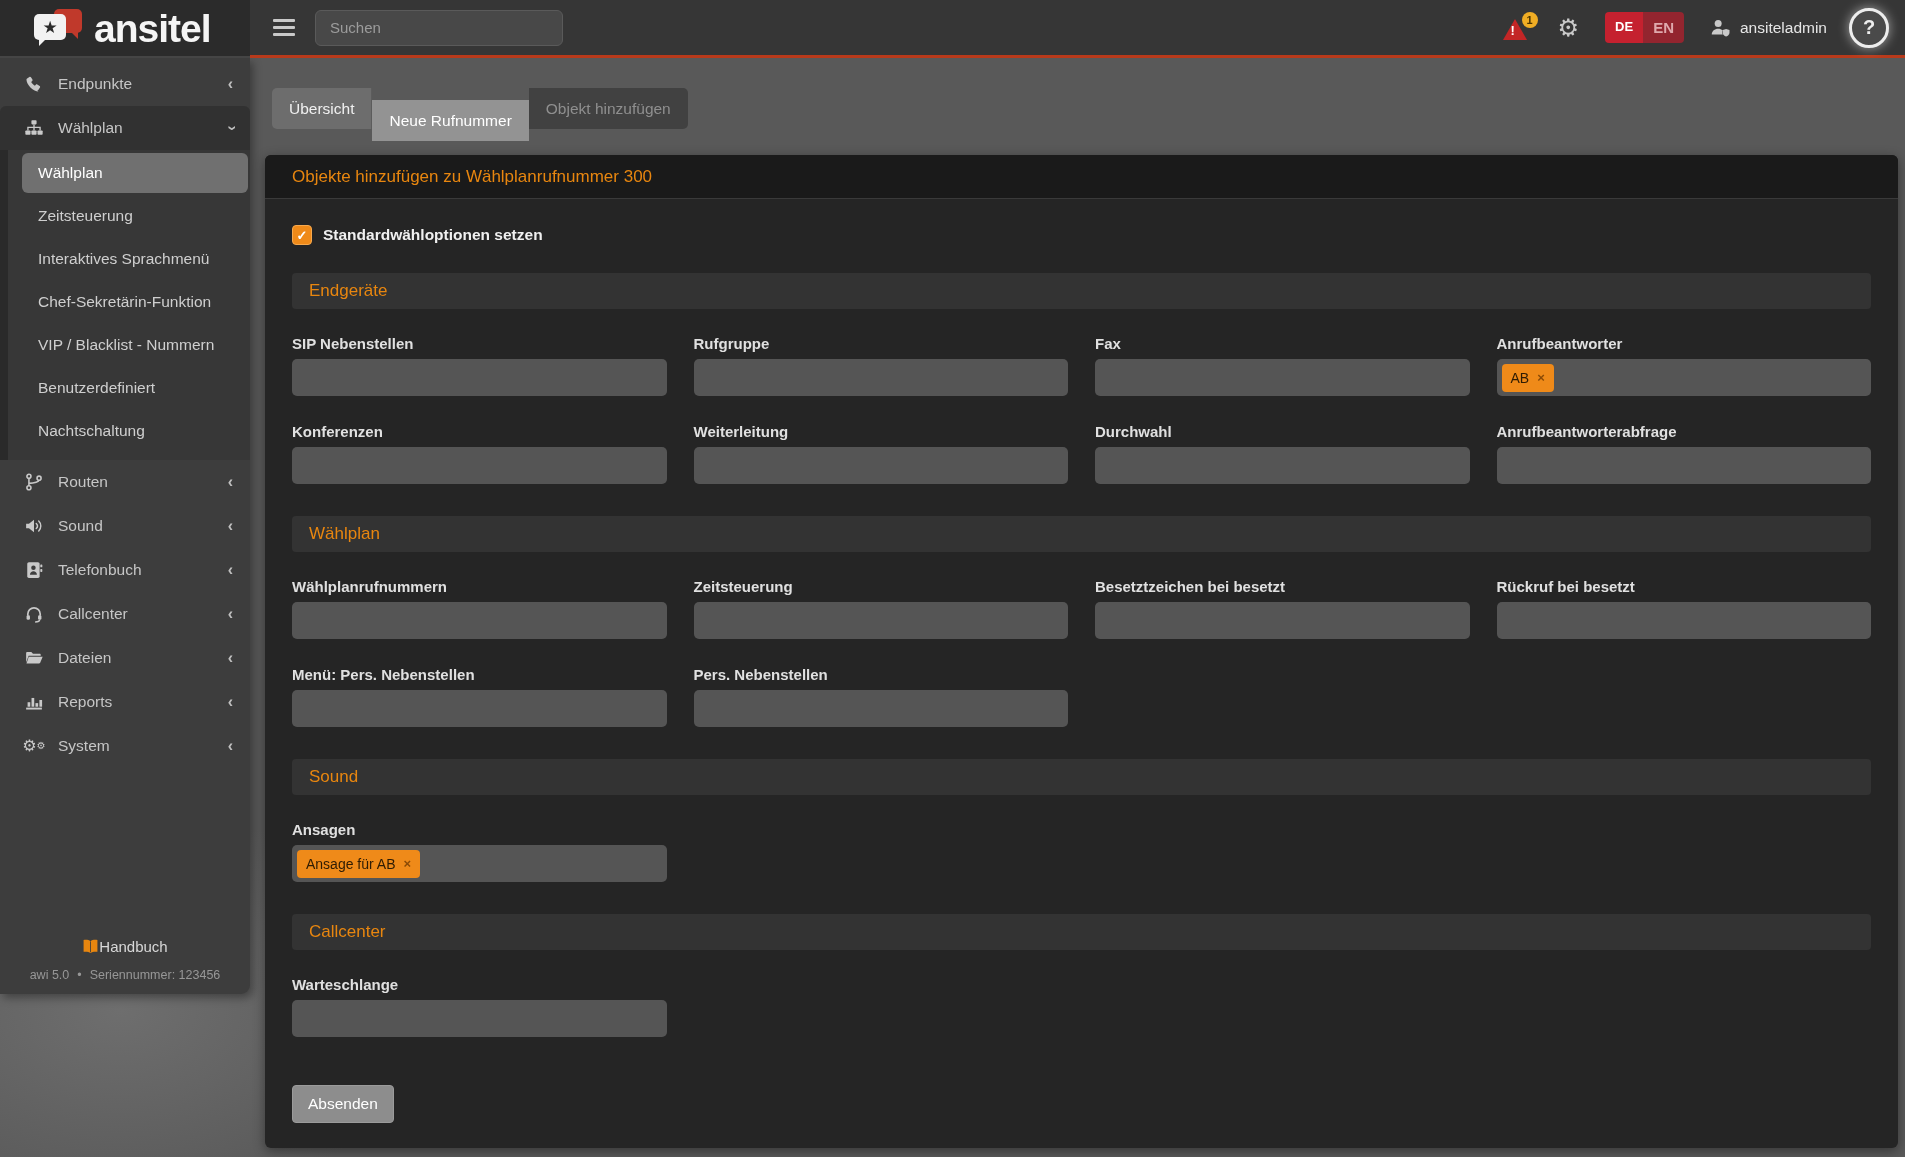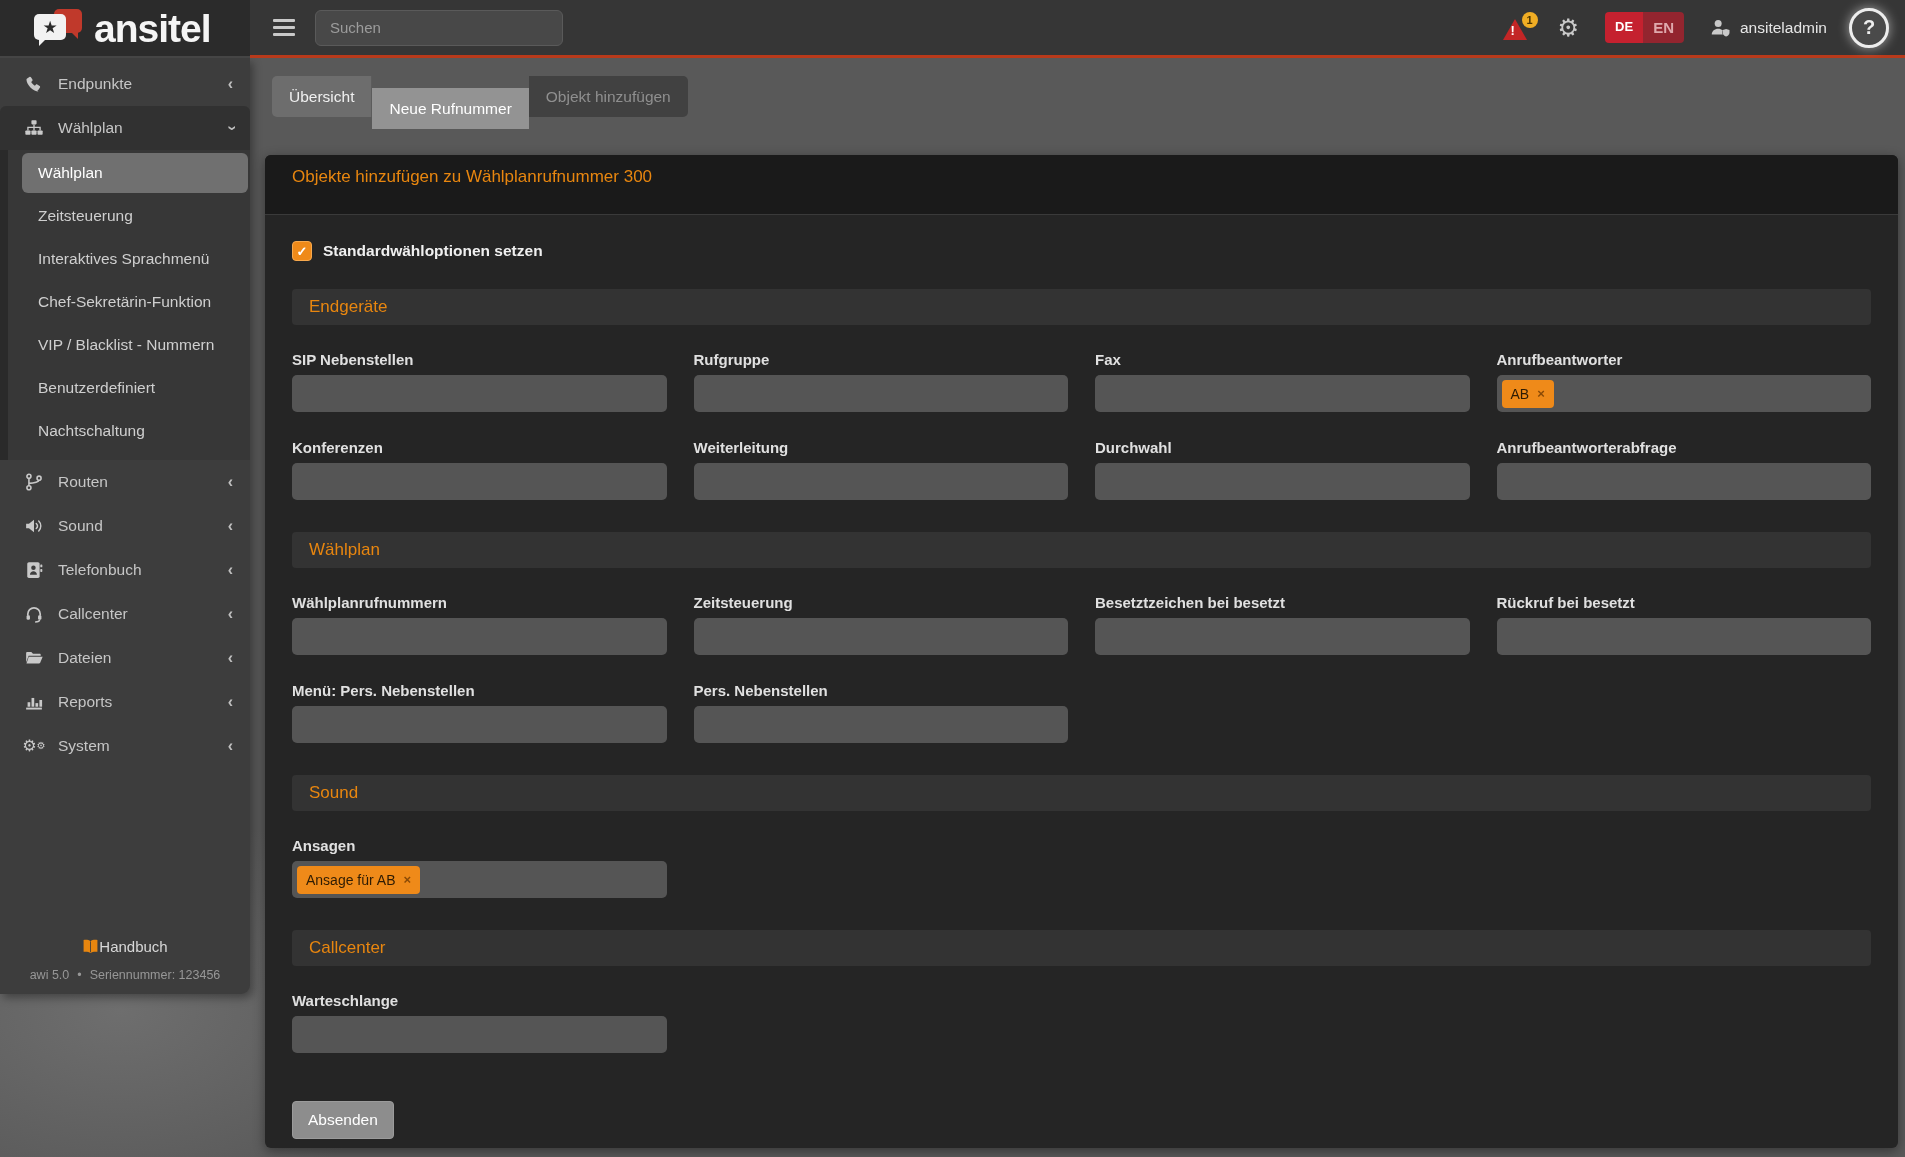--- a/index.html
+++ b/index.html
@@ -52,28 +52,28 @@
   .sgroup-head{background:#313131;border-radius:6px 6px 0 0;}
   .ssub{background:#373737;border-left:8px solid #2a2a2a;padding:3px 0 6px 0;}
   .ssub-item{height:40px;margin-bottom:3px;display:flex;align-items:center;padding-left:30px;
     color:#cfcfcf;font-size:15.5px;cursor:pointer;}
   .ssub-item.active{background:#707070;color:#fff;border-radius:6px;margin-left:14px;margin-right:2px;padding-left:16px;}
   .sfoot{position:absolute;bottom:12px;left:0;right:0;text-align:center;}
   .handbuch{display:inline-flex;align-items:center;color:#d8d8d8;font-size:15px;cursor:pointer;justify-content:space-between;}
   .version{margin-top:9px;color:#979797;font-size:12.5px;display:flex;justify-content:center;gap:8px;align-items:center;}
   
   .main{position:absolute;left:250px;top:58px;right:0;bottom:0;}
-  .tabs{position:absolute;left:22px;top:18px;display:flex;}
+  .tabs{position:absolute;left:22px;top:30px;display:flex;}
   .tab{height:41px;display:flex;align-items:center;padding:0 17px;font-size:15.5px;cursor:pointer;}
   .tab-normal{background:#6d6d6d;color:#f0f0f0;border-right:1px solid #5c5c5c;border-radius:5px 0 0 5px;}
   .tab-hilite{background:#939393;color:#fff;margin-top:12px;}
   .tab-current{background:#414141;color:#8f8f8f;border-radius:0 5px 5px 0;}
   .panel{position:absolute;left:15px;right:7px;top:97px;bottom:9px;background:#252525;border-radius:6px;
     box-shadow:0 3px 12px rgba(0,0,0,.4);}
-  .panel-h{height:60px;line-height:44px;background:#1a1a1a;color:#e8860f;font-size:17px;padding:0 27px;
+  .panel-h{height:44px;line-height:44px;background:#1a1a1a;color:#e8860f;font-size:17px;padding:0 27px;
     border-radius:6px 6px 0 0;border-bottom:1px solid #3a3a3a;box-sizing:border-box;}
   .panel-b{padding:26px 27px 0 27px;}
   .checkrow{display:flex;align-items:center;gap:11px;margin-bottom:28px;}
   .cbox{width:20px;height:20px;background:#ef8a19;border:1px solid #f7a94e;border-radius:4px;color:#fff;
     font-size:13px;font-weight:bold;display:flex;align-items:center;justify-content:center;cursor:pointer;box-sizing:border-box;}
   .checklabel{color:#f0f0f0;font-weight:bold;font-size:15.5px;}
   .secbar{height:36px;line-height:36px;background:#333333;border-radius:4px;color:#e8860f;font-size:17px;
     padding:0 17px;margin:32px 0 26px 0;}
   .secbar.first{margin-top:0;}
   .fgrid{display:grid;grid-template-columns:repeat(4,1fr);column-gap:16px;row-gap:24px;gap:27px;}

